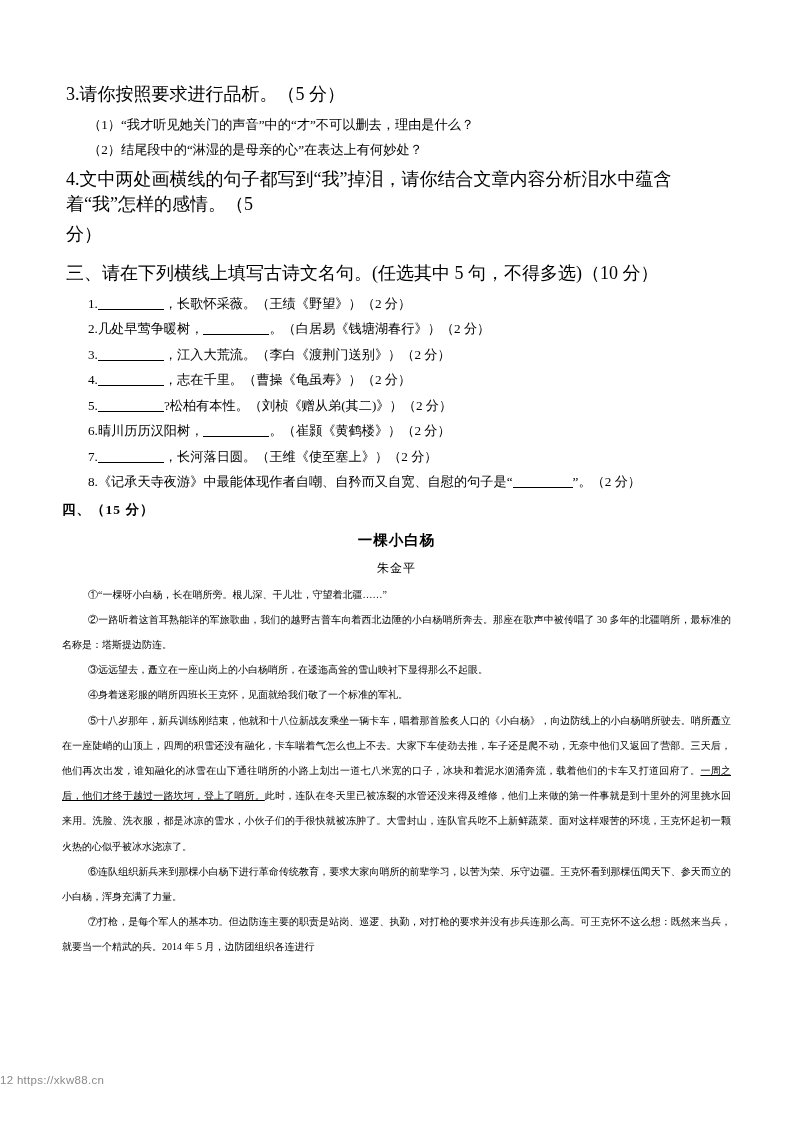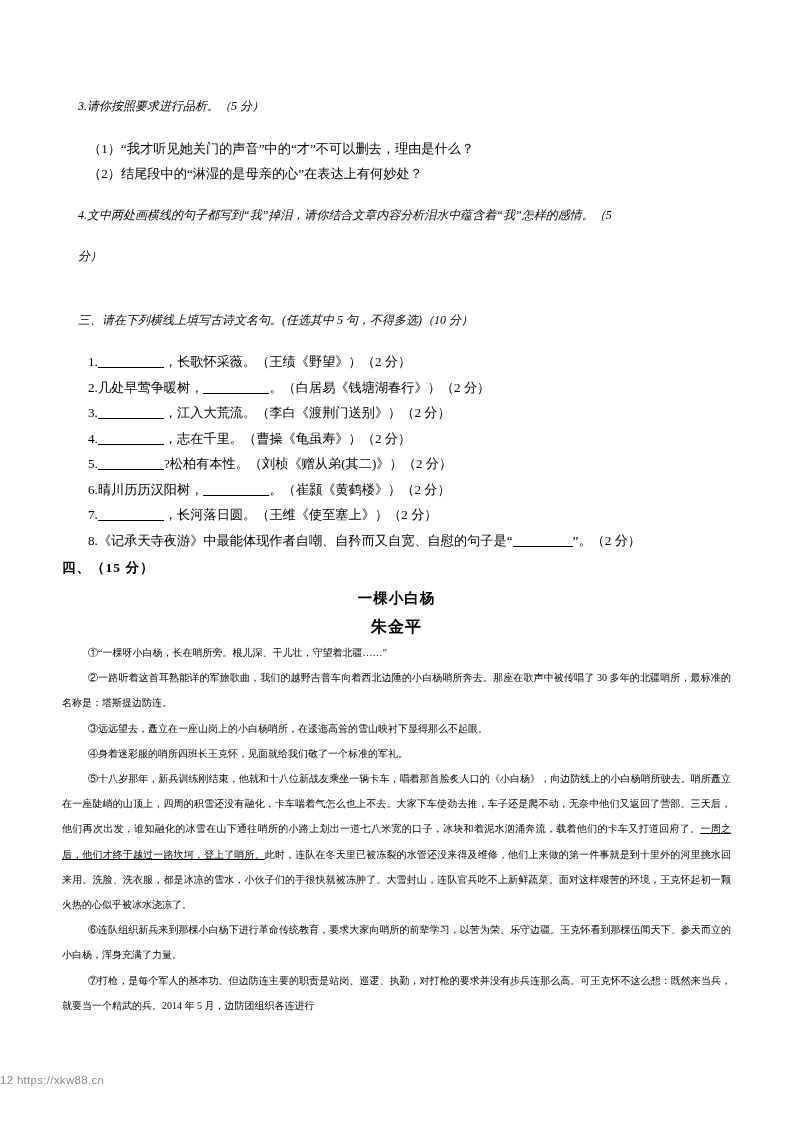--- a/index.html
+++ b/index.html
@@ -25,37 +25,36 @@
   }
   .line {
     font-size: 13.2px;
     line-height: 25.5px;
     text-align: justify;
     text-justify: inter-ideograph;
     margin: 0;
     white-space: pre-wrap;
   }
   .q-head {
-    font-size: 12px;
+    font-size: 18px;
     line-height: 25.5px;
-    margin: 16px;
-    font-style: italic;
+    margin: 4px;
   }
   .indent2 { padding-left: 26px; }
   .title-main {
     font-size: 14.5px;
     font-weight: bold;
     line-height: 30px;
     text-align: center;
     margin: 0;
     letter-spacing: 1px;
   }
   .title-author {
-    font-size: 16px;
-    font-weight: bold;
+    font-size: 12px;
+    font-weight: normal;
     line-height: 27px;
     text-align: center;
     margin: 0;
     letter-spacing: 1px;
   }
   .part-head {
     font-size: 13.5px;
     font-weight: bold;
     line-height: 30px;
     text-align: left;

